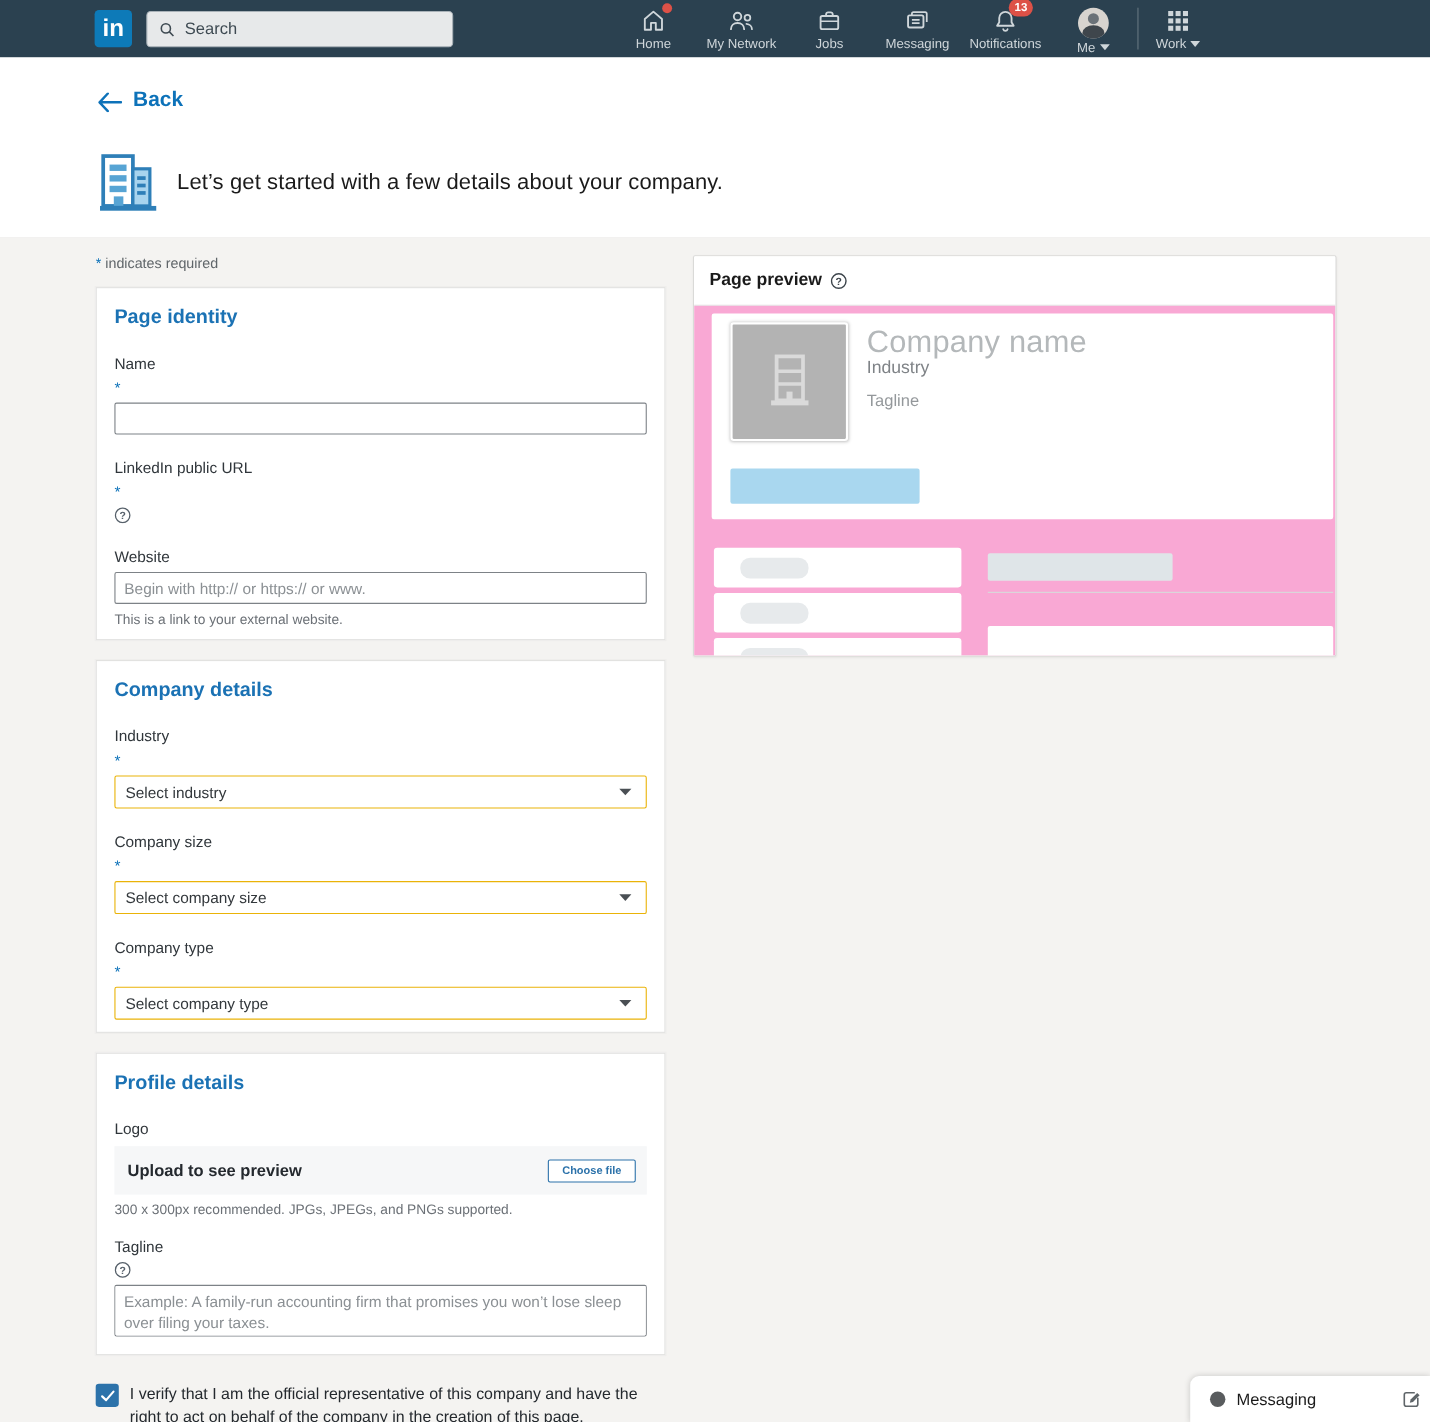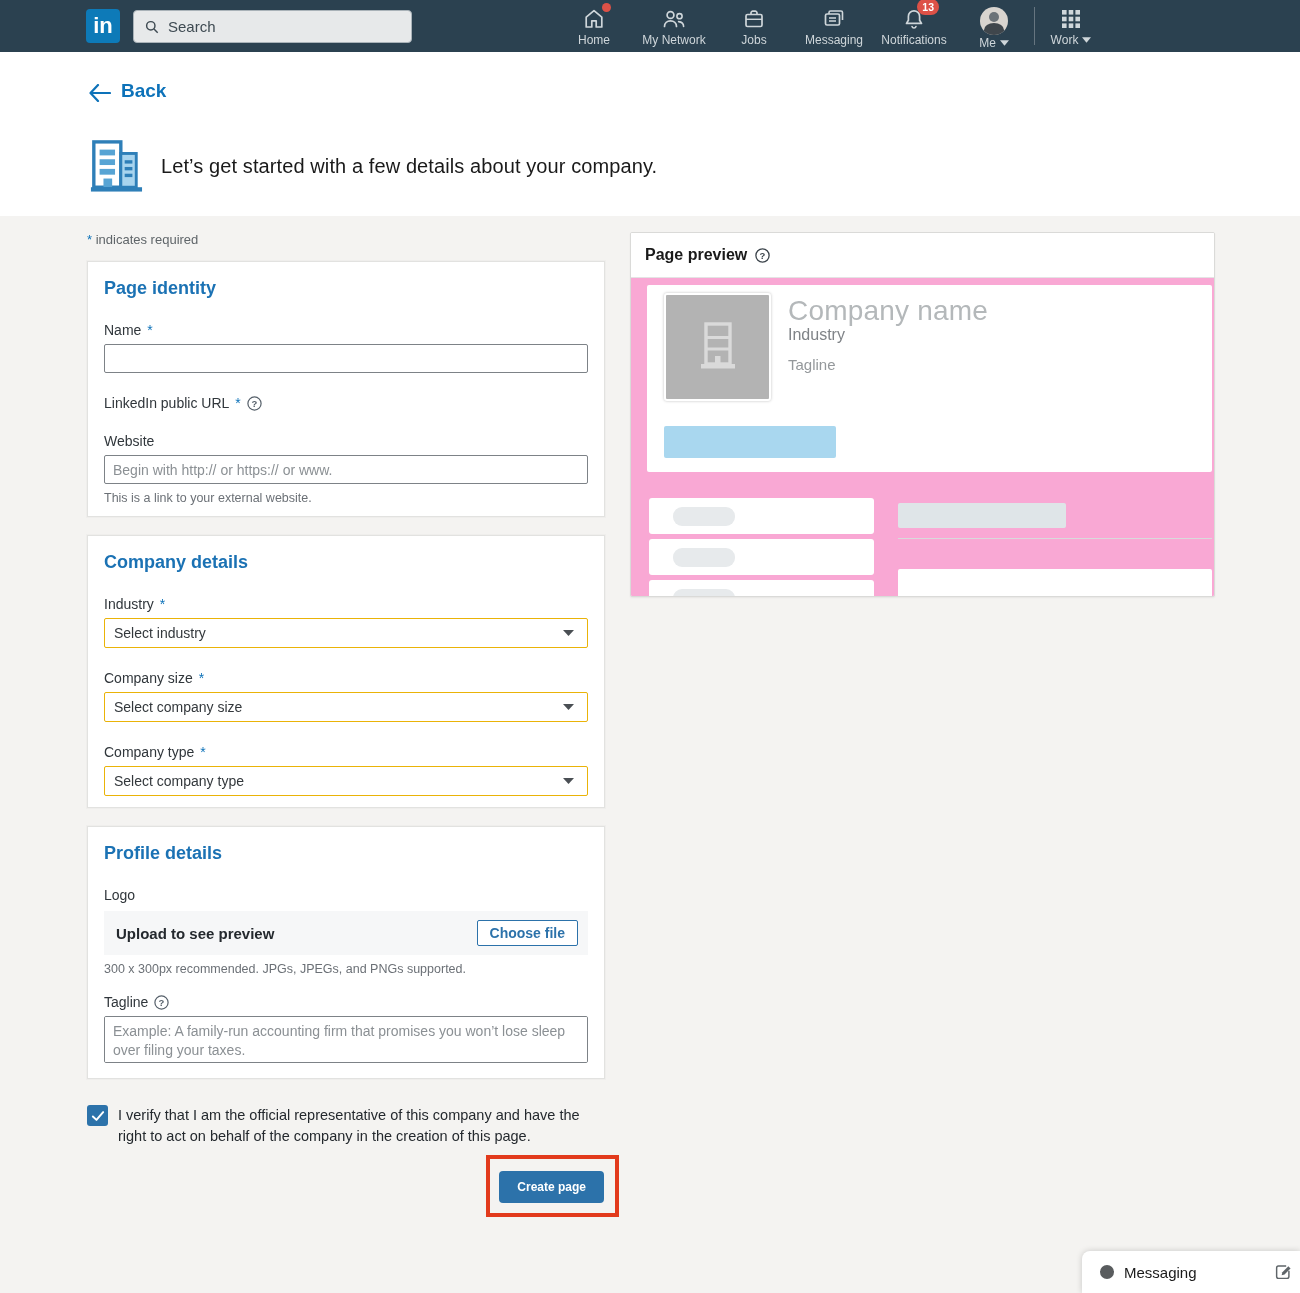--- a/index.html
+++ b/index.html
@@ -38,38 +38,38 @@
 
   
   .content { position:absolute; top:216px; left:0; width:1300px; height:1077px; background:#f4f3f1; }
   .left-col { position:absolute; left:87px; top:16px; width:518px; }
   .required-note { font-size:13px; color:#5f6569; margin-bottom:14px; }
   .req { color:#0d72b9; }
 
   .card { background:#fff; border:1px solid #e2e2e0; border-radius:0; padding:16px 16px 11px 16px; box-shadow:0 0 0 1px rgba(0,0,0,0.02); }
   .card + .card { margin-top:18px; }
   .card h2 { color:#1b72b4; font-size:18px; font-weight:bold; }
-  .field-label { margin-top:22px; font-size:14px; color:#30363b; display:flex; gap:6px; align-items:flex-end; }
+  .field-label { margin-top:22px; font-size:14px; color:#30363b; display:flex; gap:6px; align-items:flex-start;flex-direction:column; }
   .field-label:first-of-type { margin-top:23px; }
   .text-input { margin-top:6px; width:100%; height:29px; border:1px solid #7d8287; border-radius:2px; background:#fff;
                 font-size:14px; padding:0 8px; color:#333; outline:none; font-family:"Liberation Sans", sans-serif; }
   .text-input::placeholder, .textarea::placeholder { color:#8b9094; opacity:1; }
   .url-row { margin-top:6px; display:flex; align-items:center; }
   .url-prefix { font-size:14px; color:#5c6165; width:160px; flex:0 0 auto; }
   .url-row .text-input { margin-top:0; width:325px; }
   .help-text { margin-top:7px; font-size:12.5px; color:#6b7076; }
 
   .select { margin-top:6px; width:100%; height:30px; border:1px solid #eab308; border-radius:2px; background:#fff;
             display:flex; align-items:center; justify-content:space-between; padding:0 12px 0 9px; cursor:pointer; }
   .select span { font-size:14px; color:#33383c; }
 
   .upload-row { margin-top:8px; height:44px; background:#f6f7f8; display:flex; align-items:center;
                 justify-content:space-between; padding:0 10px 0 12px; }
   .upload-text { font-size:15px; font-weight:bold; color:#24292e; }
-  .choose-file { background:#fff; border:1px solid #2c72aa; color:#2c72aa; font-weight:bold; font-size:14px;
+  .choose-file { background:#fff; border:1px solid #2c72aa; color:#2c72aa; font-weight:bold; font-size:10px;
                  border-radius:2px; padding:4px 12px; cursor:pointer; font-family:"Liberation Sans", sans-serif; }
   .textarea { margin-top:6px; width:100%; height:47px; border:1px solid #7d8287; border-radius:2px; resize:none;
               font-size:14px; padding:5px 8px; color:#333; outline:none; line-height:1.35; font-family:"Liberation Sans", sans-serif; }
 
   .verify-row { margin-top:26px; display:flex; gap:10px; }
   .checkbox { flex:0 0 auto; width:21px; height:21px; background:#2c72aa; border-radius:3px; display:flex;
               align-items:center; justify-content:center; cursor:pointer; }
   .verify-text { font-size:14.5px; color:#24292e; line-height:1.45; width:482px; }
 
   .submit-row { margin-top:8px; display:flex; justify-content:flex-end; }

